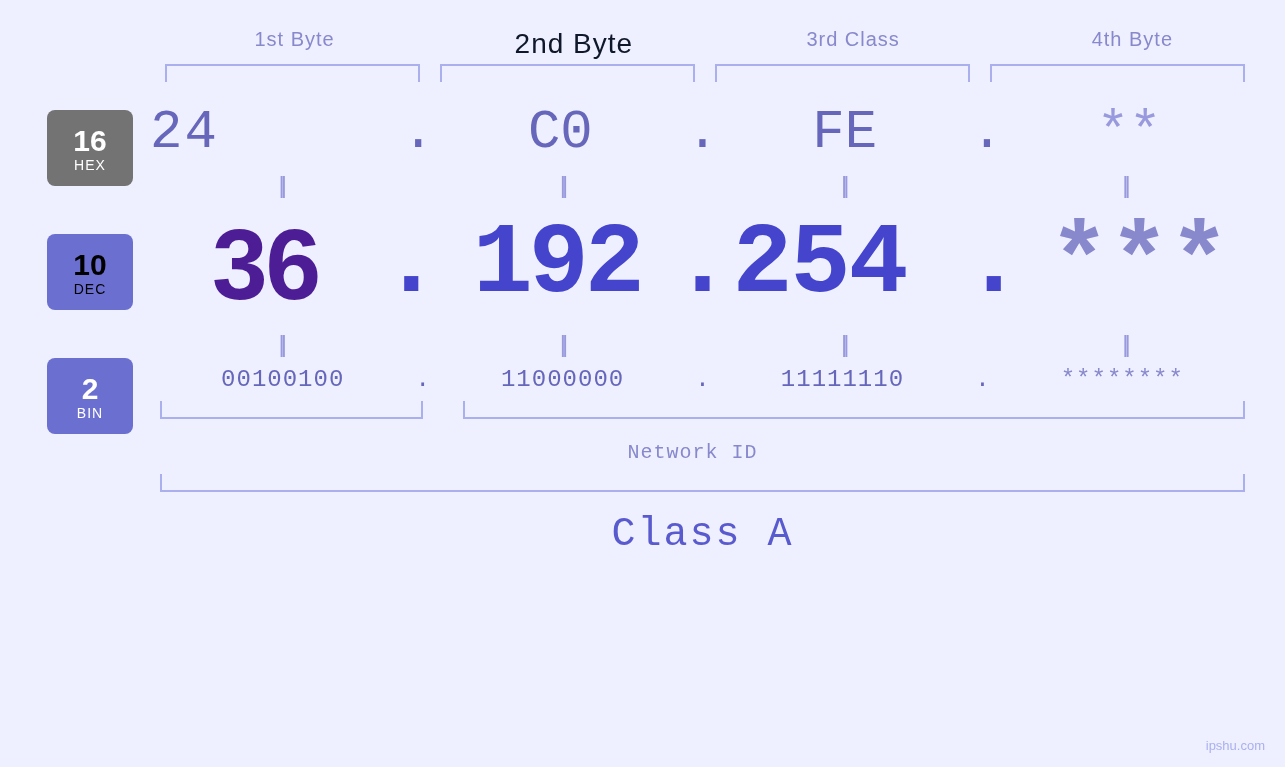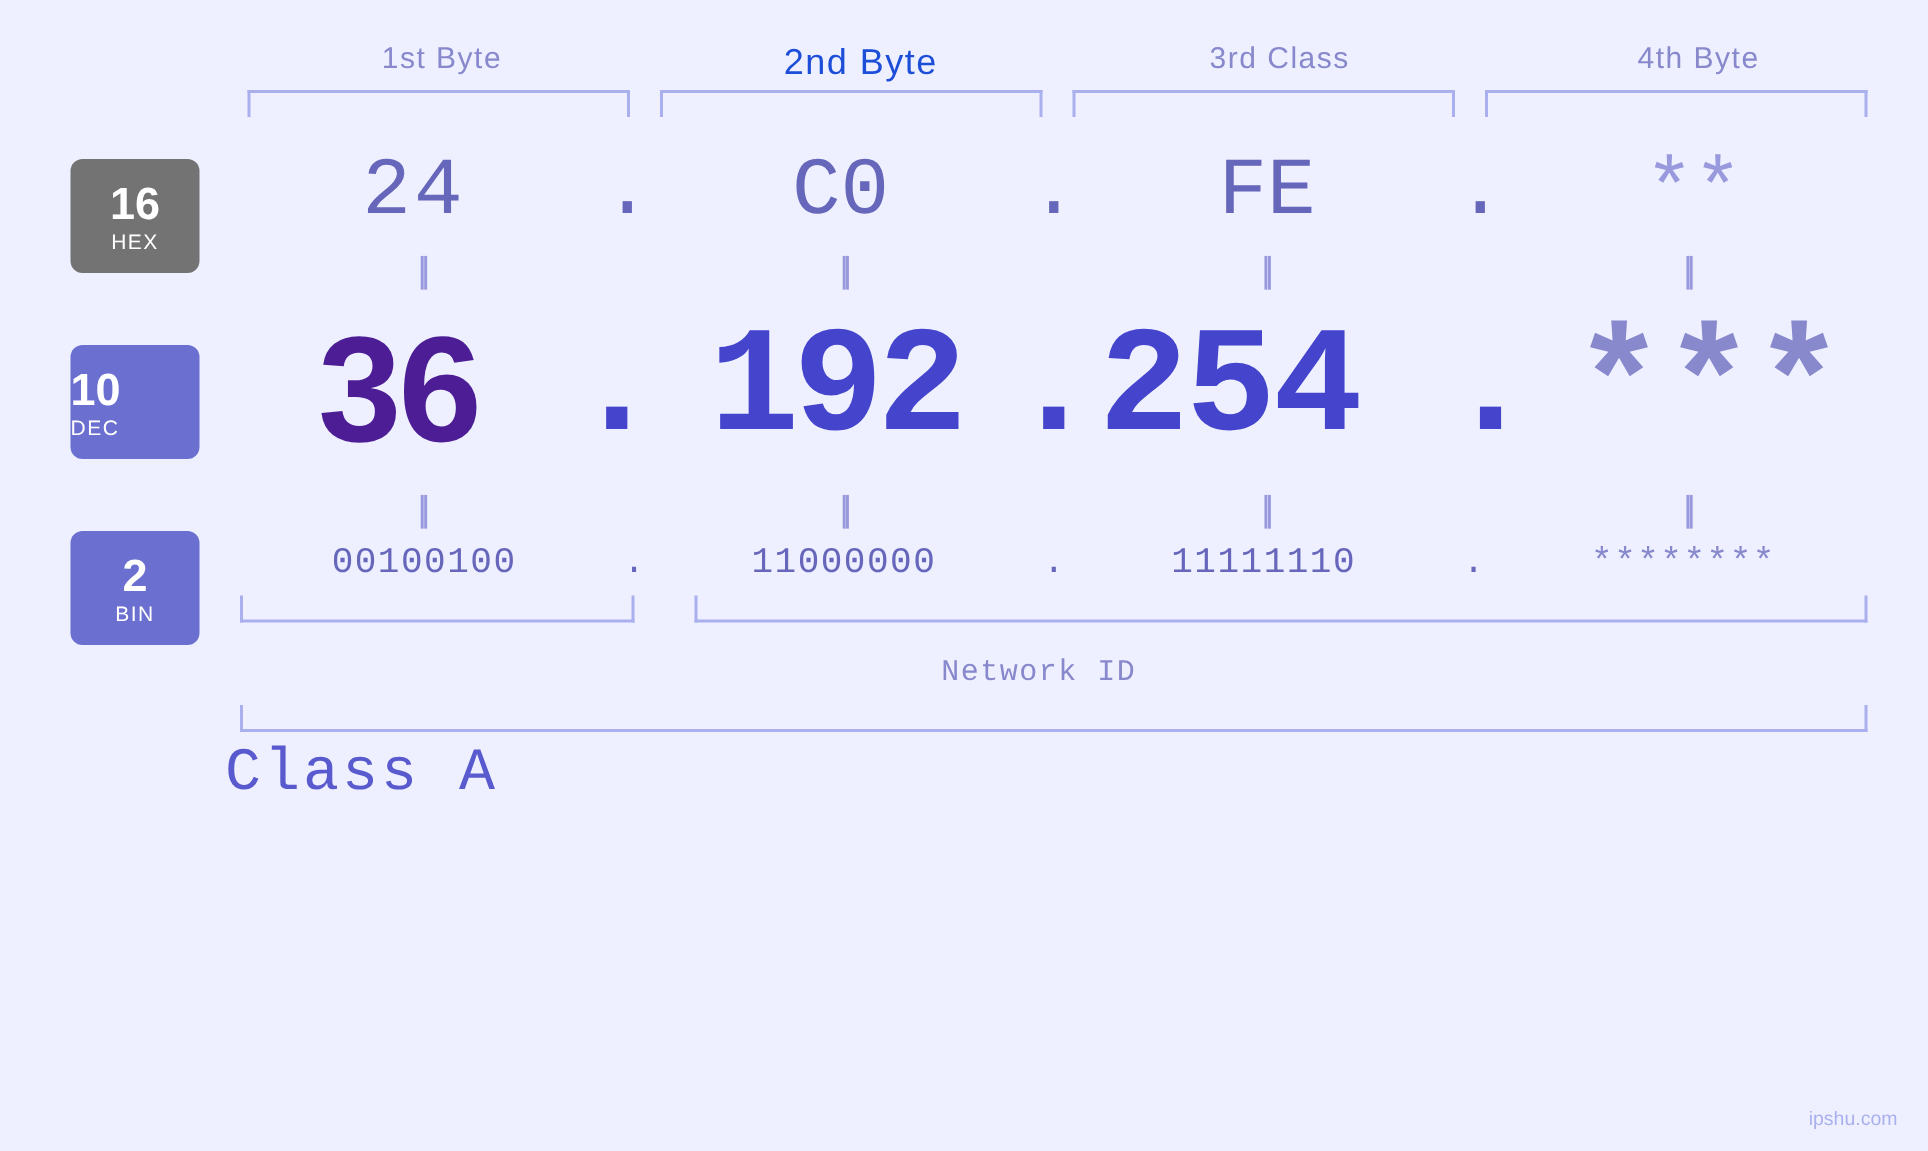--- a/index.html
+++ b/index.html
@@ -25,21 +25,21 @@
       background: #eef0ff;
     }
   </style>
 </head>
 <body>
 
 <div class="full-layout">
 
   <div style="display:flex; padding-top:28px; padding-left:155px; padding-right:13px;">
     <div style="flex:1; text-align:center; color:#8888cc; font-size:20px; font-family:Arial,sans-serif; letter-spacing:1px;">1st Byte</div>
-    <div style="flex:1; text-align:center; color:#1d4ed8; font-size:24px; font-family:Arial,sans-serif; letter-spacing:1px;">2nd Byte</div>
+    <div style="flex:1; text-align:center; color:#0f172a; font-size:28px; font-family:Arial,sans-serif; letter-spacing:1px;">2nd Byte</div>
     <div style="flex:1; text-align:center; color:#8888cc; font-size:20px; font-family:Arial,sans-serif; letter-spacing:1px;">3rd Class</div>
     <div style="flex:1; text-align:center; color:#8888cc; font-size:20px; font-family:Arial,sans-serif; letter-spacing:1px;">4th Byte</div>
   </div>
 
   <div style="display:flex; margin-left:155px; margin-right:30px; margin-top:4px;">
     <div style="flex:1; height:18px; border-top:2px solid #aab0ee; border-left:2px solid #aab0ee; border-right:2px solid #aab0ee; margin:0 10px;"></div>
     <div style="flex:1; height:18px; border-top:2px solid #aab0ee; border-left:2px solid #aab0ee; border-right:2px solid #aab0ee; margin:0 10px;"></div>
     <div style="flex:1; height:18px; border-top:2px solid #aab0ee; border-left:2px solid #aab0ee; border-right:2px solid #aab0ee; margin:0 10px;"></div>
     <div style="flex:1; height:18px; border-top:2px solid #aab0ee; border-left:2px solid #aab0ee; border-right:2px solid #aab0ee; margin:0 10px;"></div>
   </div>
@@ -51,41 +51,41 @@
       <div style="margin-top:18px;">
         <div style="background:#737373; color:white; border-radius:8px; width:86px; height:76px; display:flex; flex-direction:column; align-items:center; justify-content:center;">
           <span style="font-size:30px; font-weight:bold; line-height:1.1; font-family:Arial,sans-serif;">16</span>
           <span style="font-size:14px; letter-spacing:1px; font-family:Arial,sans-serif;">HEX</span>
         </div>
       </div>
 
       <div style="height:48px;"></div>
 
       <div>
-        <div style="background:#6b6fcf; color:#ffffff; border-radius:8px; width:86px; height:76px; display:flex; flex-direction:column; justify-content:center;">
+        <div style="background:#6b6fcf; color:#000000; border-radius:8px; width:86px; height:76px; display:flex; flex-direction:column; align-items:center; justify-content:center;">
           <span style="font-size:30px; font-weight:bold; line-height:1.1; font-family:Arial,sans-serif;">10</span>
           <span style="font-size:14px; letter-spacing:1px; font-family:Arial,sans-serif;">DEC</span>
         </div>
       </div>
 
       <div style="height:48px;"></div>
 
       <div>
         <div style="background:#6b6fcf; color:white; border-radius:8px; width:86px; height:76px; display:flex; flex-direction:column; align-items:center; justify-content:center;">
           <span style="font-size:30px; font-weight:bold; line-height:1.1; font-family:Arial,sans-serif;">2</span>
           <span style="font-size:14px; letter-spacing:1px; font-family:Arial,sans-serif;">BIN</span>
         </div>
       </div>
 
     </div>
 
     <div style="flex:1; display:flex; flex-direction:column;">
 
       <div style="display:flex; align-items:center; justify-content:space-around; margin-top:10px;">
-        <div style="flex:1; text-align:center; color:#6666bb; font-size:54px; font-family:'Courier New',monospace; letter-spacing:2px;">24</div>
+        <div style="flex:1; color:#6666bb; font-size:54px; font-family:'Courier New',monospace; letter-spacing:2px;">24</div>
         <div style="color:#6666bb; font-size:54px; font-family:'Courier New',monospace;">.</div>
         <div style="flex:1; text-align:center; color:#6666bb; font-size:54px; font-family:'Courier New',monospace;">C0</div>
         <div style="color:#6666bb; font-size:54px; font-family:'Courier New',monospace;">.</div>
         <div style="flex:1; text-align:center; color:#6666bb; font-size:54px; font-family:'Courier New',monospace;">FE</div>
         <div style="color:#6666bb; font-size:54px; font-family:'Courier New',monospace;">.</div>
         <div style="flex:1; text-align:center; color:#9999dd; font-size:54px; font-family:'Courier New',monospace;">**</div>
       </div>
 
       <div style="display:flex; align-items:center; justify-content:space-around; height:44px;">
         <div style="flex:1; text-align:center; color:#9999dd; font-size:24px; font-family:Arial,sans-serif; letter-spacing:-4px;">||</div>
@@ -135,20 +135,20 @@
         <div style="flex:3; height:18px; border-bottom:2px solid #aab0ee; border-left:2px solid #aab0ee; border-right:2px solid #aab0ee; margin:0 10px;"></div>
       </div>
 
       <div style="display:flex; margin-top:22px;">
         <div style="flex:1; text-align:center; color:#8888cc; font-size:20px; font-family:'Courier New',monospace; letter-spacing:1px;">Network ID</div>
         <div style="width:20px;"></div>
       </div>
 
       <div style="height:18px; border-bottom:2px solid #aab0ee; border-left:2px solid #aab0ee; border-right:2px solid #aab0ee; margin:10px 10px 0 10px;"></div>
 
-      <div style="text-align:left; color:#5a5acf; font-size:40px; font-family:'Courier New',monospace; letter-spacing:2px; margin-top:6px;">Class A</div>
+      <div style="text-align:center; color:#5a5acf; font-size:40px; font-family:'Courier New',monospace; letter-spacing:2px; margin-top:20px;">Class A</div>
 
     </div>
   </div>
 
   <div style="position:absolute; bottom:14px; right:20px; color:#aab0ee; font-size:13px; font-family:Arial,sans-serif;">ipshu.com</div>
 
 </div>
 
 </body></html>

